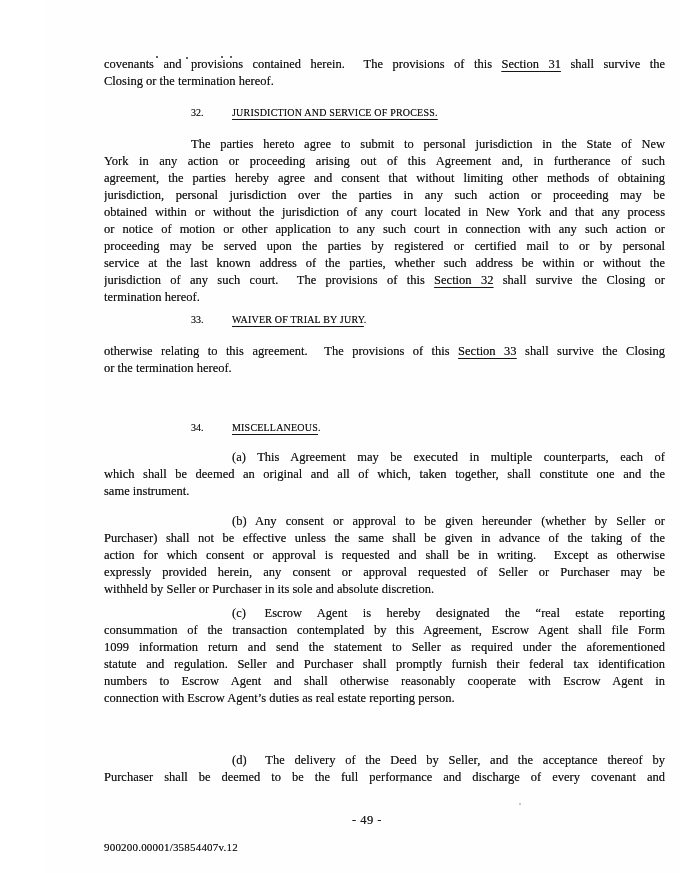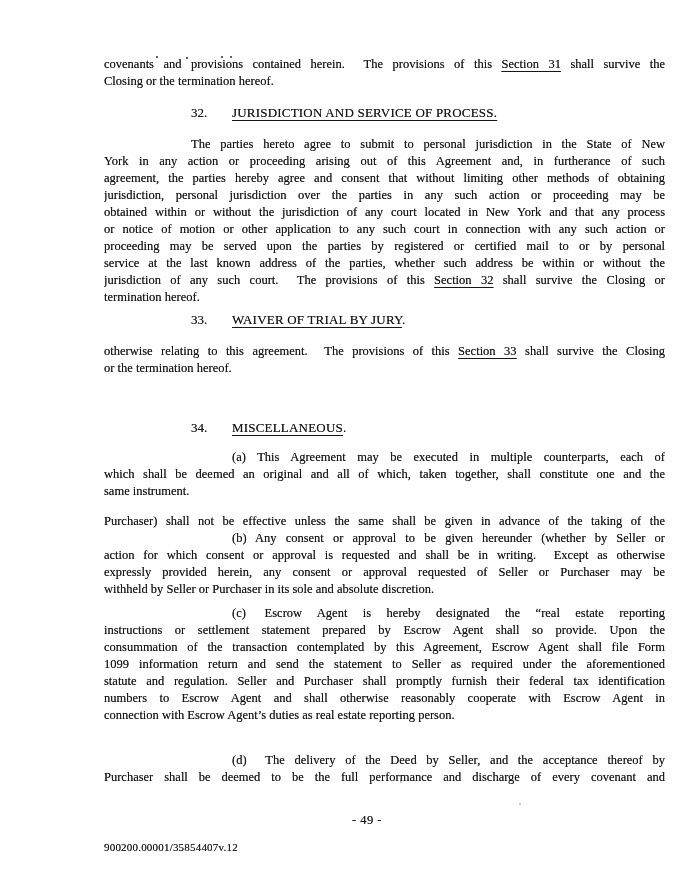--- a/index.html
+++ b/index.html
@@ -19,21 +19,21 @@
     line-height:17px;
     height:17px;
     white-space:normal;
     text-align:justify;
     text-align-last:justify;
     overflow:hidden;
   }
   .line.lastline{text-align-last:left;}
   .line u, .heading u{text-decoration:underline;text-underline-offset:2.5px;text-decoration-thickness:1px;}
   .heading{
-    font-size:13px;line-height:17px;height:17px;
+    font-size:10px;line-height:17px;height:17px;
     display:flex;
     align-items:flex-end;
   }
   .heading .hnum{display:inline-block;width:41px;margin-left:87px;flex:0 0 41px;}
   .heading .htitle{letter-spacing:.2px;}
   .pagenum{
     position:absolute;left:323px;top:813px;transform:translateX(-50%);
     font-size:12.5px;letter-spacing:.5px;white-space:nowrap;
   }
   .docid{
@@ -85,29 +85,28 @@
           <span class="hnum">34.</span>
           <span class="htitle"><u>MISCELLANEOUS</u>.</span>
         </div>
       </div>
       <div class="block" style="top: 449px;">
         <div class="line" style="padding-left: 128px;">(a) This Agreement may be executed in multiple counterparts, each of</div>
         <div class="line">which shall be deemed an original and all of which, taken together, shall constitute one and the</div>
         <div class="line lastline">same instrument.</div>
       </div>
       <div class="block" style="top: 513px;">
+        <div class="line" style="padding-left: 128px;">(b) Any consent or approval to be given hereunder (whether by Seller or</div>
         <div class="line">Purchaser) shall not be effective unless the same shall be given in advance of the taking of the</div>
-        <div class="line" style="padding-left: 128px;">(b) Any consent or approval to be given hereunder (whether by Seller or</div>
         <div class="line">action for which consent or approval is requested and shall be in writing.&nbsp; Except as otherwise</div>
         <div class="line">expressly provided herein, any consent or approval requested of Seller or Purchaser may be</div>
         <div class="line lastline">withheld by Seller or Purchaser in its sole and absolute discretion.</div>
       </div>
       <div class="block" style="top: 605px;">
         <div class="line" style="padding-left: 128px;">(c)  Escrow Agent is hereby designated the “real estate reporting</div>
-        <div class="line">instructions or settlement statement prepared by Escrow Agent shall so provide. Upon the</div>
         <div class="line">consummation of the transaction contemplated by this Agreement, Escrow Agent shall file Form</div>
         <div class="line">1099 information return and send the statement to Seller as required under the aforementioned</div>
         <div class="line">statute and regulation. Seller and Purchaser shall promptly furnish their federal tax identification</div>
         <div class="line">numbers to Escrow Agent and shall otherwise reasonably cooperate with Escrow Agent in</div>
         <div class="line lastline">connection with Escrow Agent’s duties as real estate reporting person.</div>
       </div>
       <div class="block" style="top: 752px;">
         <div class="line" style="padding-left: 128px;">(d)  The delivery of the Deed by Seller, and the acceptance thereof by</div>
         <div class="line">Purchaser shall be deemed to be the full performance and discharge of every covenant and</div>
       </div>

